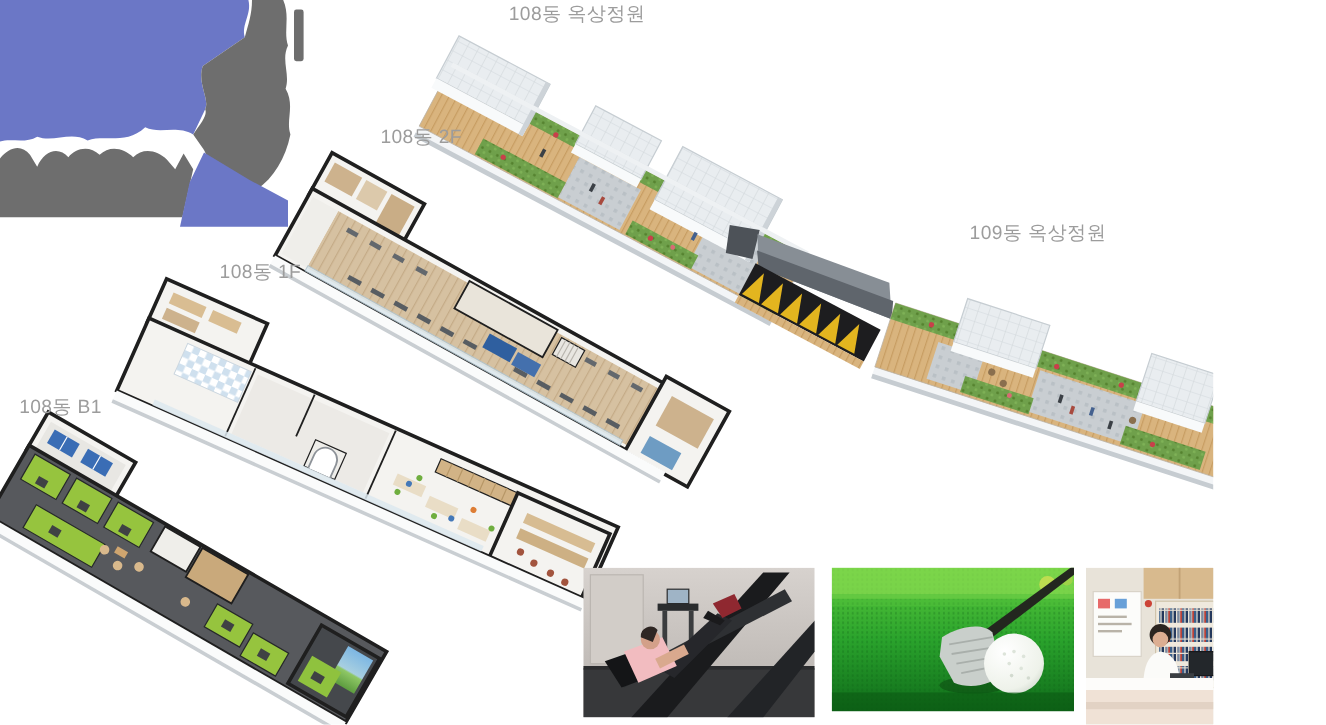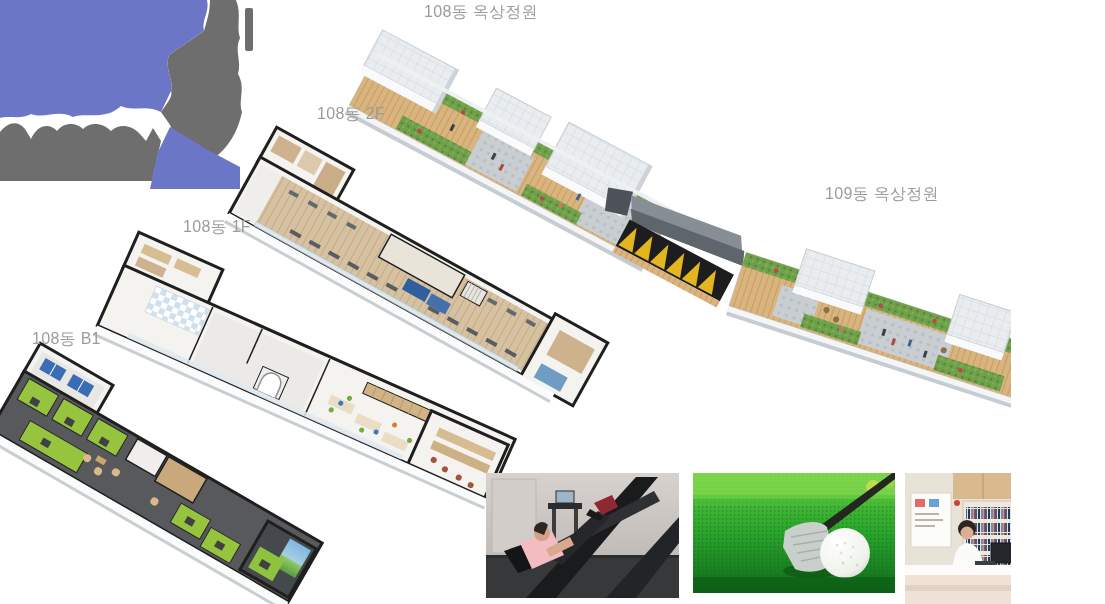--- a/index.html
+++ b/index.html
@@ -322,24 +322,24 @@
       <rect x="312" y="12" width="24" height="32" fill="url(#skyfield)"></rect>
       <rect x="290" y="34" width="28" height="24" fill="#8fc23e"></rect>
       <rect x="298" y="44" width="10" height="7" fill="#3f4144"></rect>
     </g>
     <rect x="-2" y="68" width="344" height="8" fill="#fafbfb"></rect>
     <rect x="-2" y="76" width="344" height="3" fill="#c9ced2"></rect>
   </g>
 </svg>
 
 <div class="plan-label" style="left:424px;top:2px;">108동 옥상정원</div>
-<div class="plan-label" style="left:825px;top:184px;text-align:center;">109동 옥상정원</div>
+<div class="plan-label" style="left:808px;top:184px;text-align:center;">109동 옥상정원</div>
 <div class="plan-label" style="left:317px;top:104px;">108동 2F</div>
 <div class="plan-label" style="left:183px;top:217px;">108동 1F</div>
-<div class="plan-label" style="left:32px;top:329px;">108동 B1</div>
+<div class="plan-label" style="left:16px;top:329px;">108동 B1</div>
 
 <div class="photo" style="left:486px;top:473px;width:193px;height:125px;">
   <svg width="193" height="125" viewBox="0 0 193 125">
     <rect width="193" height="125" fill="url(#gymwall)"></rect>
     <rect x="6" y="6" width="44" height="74" fill="#d2cdc8" stroke="#bbb6b1"></rect>
     <rect x="0" y="84" width="193" height="41" fill="#37383a"></rect>
     <rect x="0" y="82" width="193" height="3" fill="#2b2c2e"></rect>
     <g>
       <rect x="70" y="18" width="18" height="12" fill="#9fb4c6" stroke="#2a2c2e"></rect>
       <rect x="62" y="30" width="34" height="6" fill="#2a2c2e"></rect>

